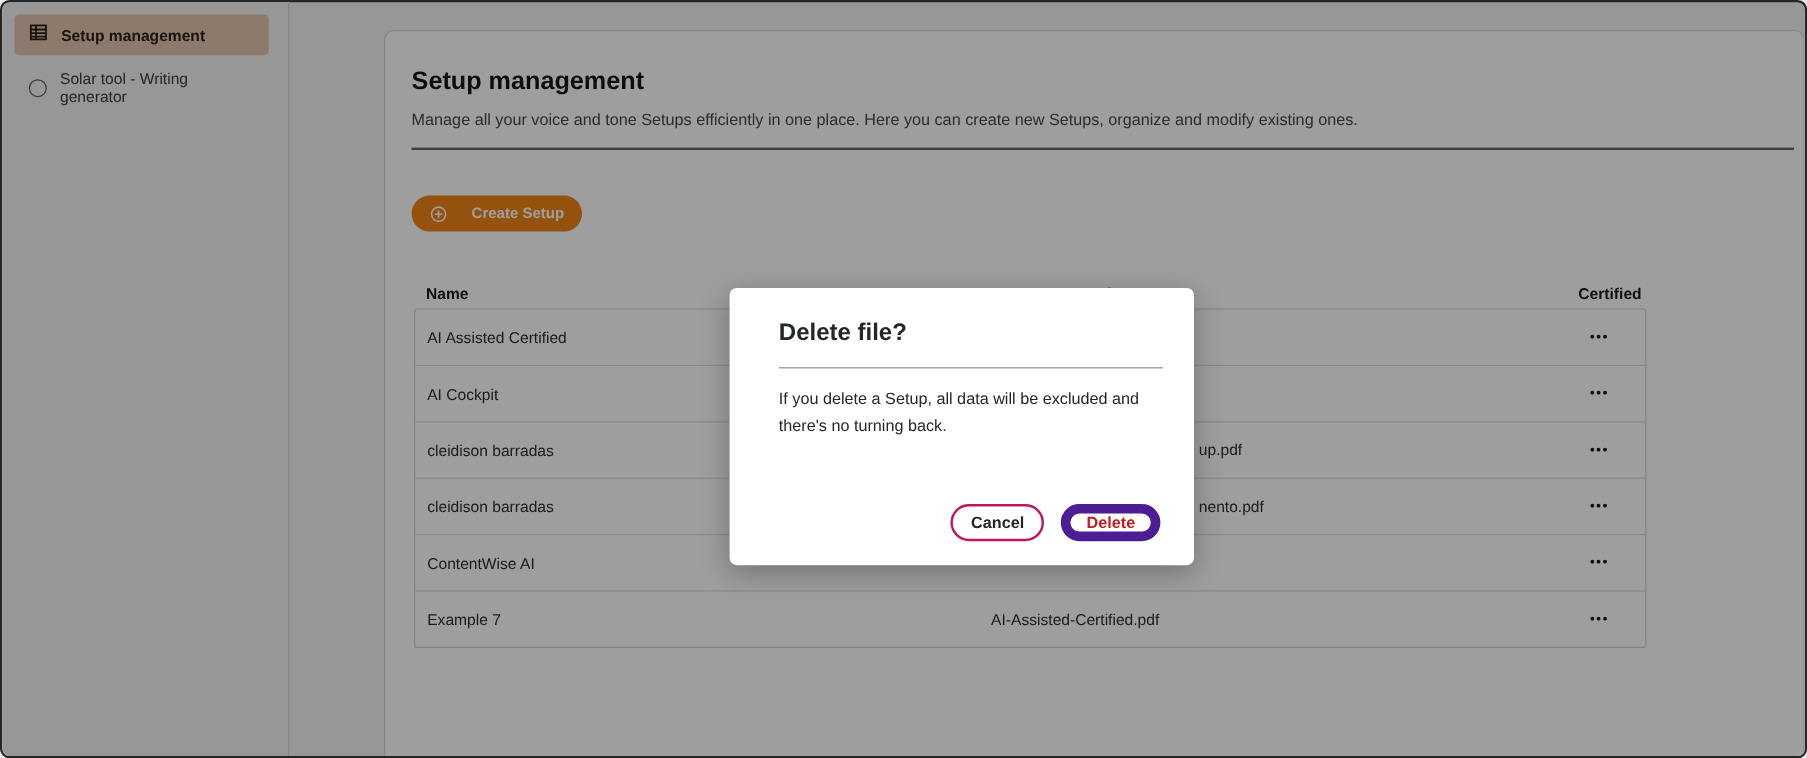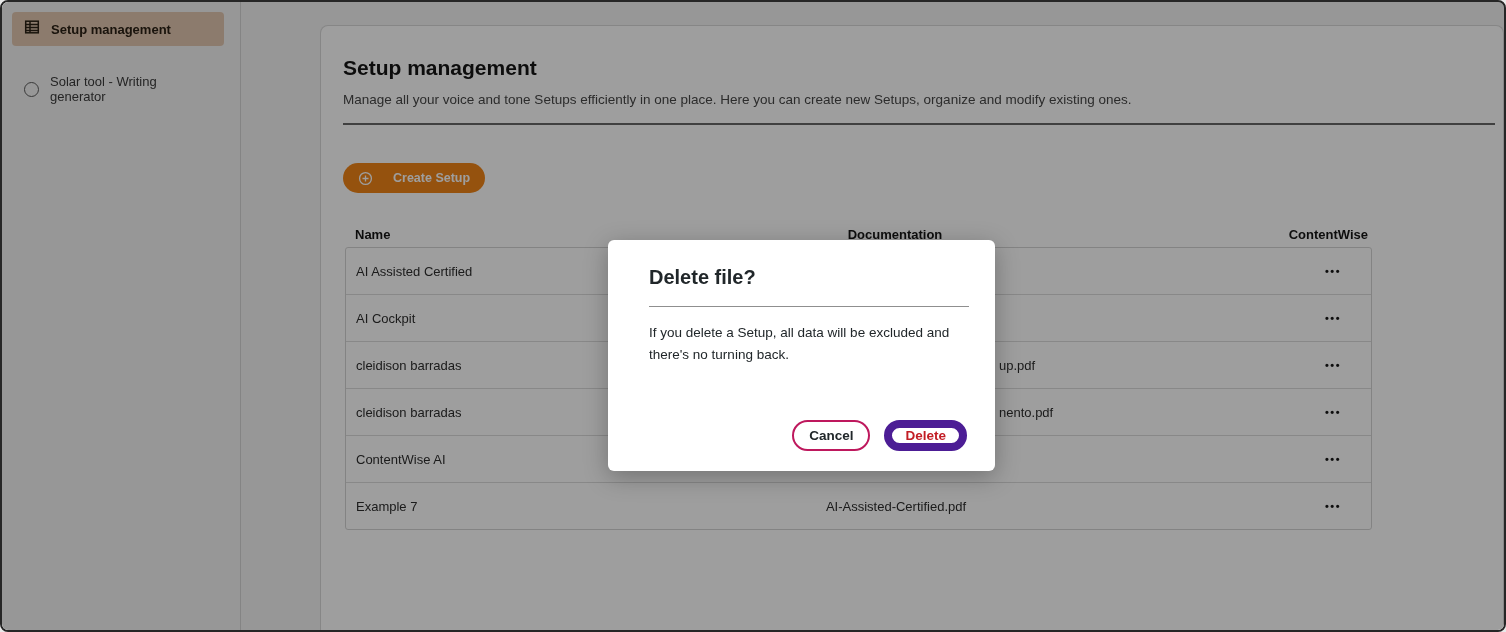--- a/index.html
+++ b/index.html
@@ -2,33 +2,33 @@
 <html><head>
 <meta charset="utf-8">
 <style>
   html,body{margin:0;padding:0;background:#e9e9e9;font-family:"Liberation Sans",sans-serif;}
   .screen{position:relative;width:1506px;height:632px;box-sizing:border-box;border:2px solid #262626;border-radius:8px;overflow:hidden;background:#f4f4f4;}
   
   .sidebar{position:absolute;left:0;top:0;bottom:0;width:238px;background:#f4f4f4;border-right:1px solid #d6d6d6;}
   .side-item{position:absolute;left:10px;width:212px;display:flex;align-items:center;gap:11px;padding:0 12px;box-sizing:border-box;border-radius:4px;cursor:pointer;}
   .side-item.active{top:10px;height:34px;background:#e3c7b0;}
   .side-item.active .side-label{font-weight:700;font-size:13px;color:#2b2115;}
-  .side-item.plain{top:71px;height:32px;}
+  .side-item.plain{top:55px;height:32px;}
   .side-item.plain .side-label{font-weight:400;font-size:13px;color:#3a3a3a;}
   .circle-icon{display:inline-block;width:13px;height:13px;border:1.7px solid #5c5c5c;border-radius:50%;flex:0 0 auto;}
   .table-icon{flex:0 0 auto;color:#2b2115;}
   
   .panel{position:absolute;left:318px;top:23px;width:1184px;height:609px;box-sizing:border-box;background:#ffffff;border:1px solid #d8d8d8;border-bottom:none;border-radius:8px 8px 0 0;}
   .panel-inner{padding:30px 6px 0 22px;}
   .page-title{font-size:21px;font-weight:700;color:#161616;margin:0;}
   .page-subtitle{margin-top:12px;font-size:13.5px;color:#474747;}
   .strong-divider{height:2px;background:#686868;margin-top:16px;margin-right:2px;}
   .create-btn{margin-top:38px;height:30px;display:inline-flex;align-items:center;gap:20px;padding:0 15px;border:none;border-radius:15px;background:#f08518;color:#ffffff;font-family:inherit;font-size:12.5px;font-weight:700;cursor:pointer;}
   
-  .table-wrap{margin-top:30px;margin-left:2px;width:1027px;}
+  .table-wrap{margin-top:40px;margin-left:2px;width:1027px;}
   .thead{display:grid;grid-template-columns:200px 700px 1fr;align-items:center;height:22px;font-size:13px;font-weight:700;color:#161616;}
   .th-name{padding-left:10px;}
   .th-doc{text-align:center;}
   .th-ops{text-align:right;padding-right:4px;}
   .rows{margin-top:2px;border:1px solid #d4d4d4;border-radius:3px;background:#ffffff;}
   .row{display:grid;grid-template-columns:200px 700px 1fr;height:46px;align-items:center;font-size:13px;color:#2e2e2e;}
   .row + .row{border-top:1px solid #dcdcdc;}
   .cell-name{padding-left:10px;}
   .cell-doc{position:relative;text-align:center;}
   .doc-frag{position:absolute;left:453px;top:50%;transform:translateY(-50%);white-space:nowrap;}
@@ -83,21 +83,21 @@
             <line x1="4.8" y1="8" x2="11.2" y2="8"></line>
           </svg>
         </span>
         <span>Create Setup</span>
       </button>
 
       <div class="table-wrap">
         <div class="thead">
           <div class="th-name">Name</div>
           <div class="th-doc">Documentation</div>
-          <div class="th-ops">ContentWise</div>
+          <div class="th-ops">Certified</div>
         </div>
 
         <div class="rows">
           <div class="row">
             <div class="cell-name">AI Assisted Certified</div>
             <div class="cell-doc"></div>
             <div class="cell-ops">
                 <button class="overflow-btn">•••</button>
               </div>
           </div>

